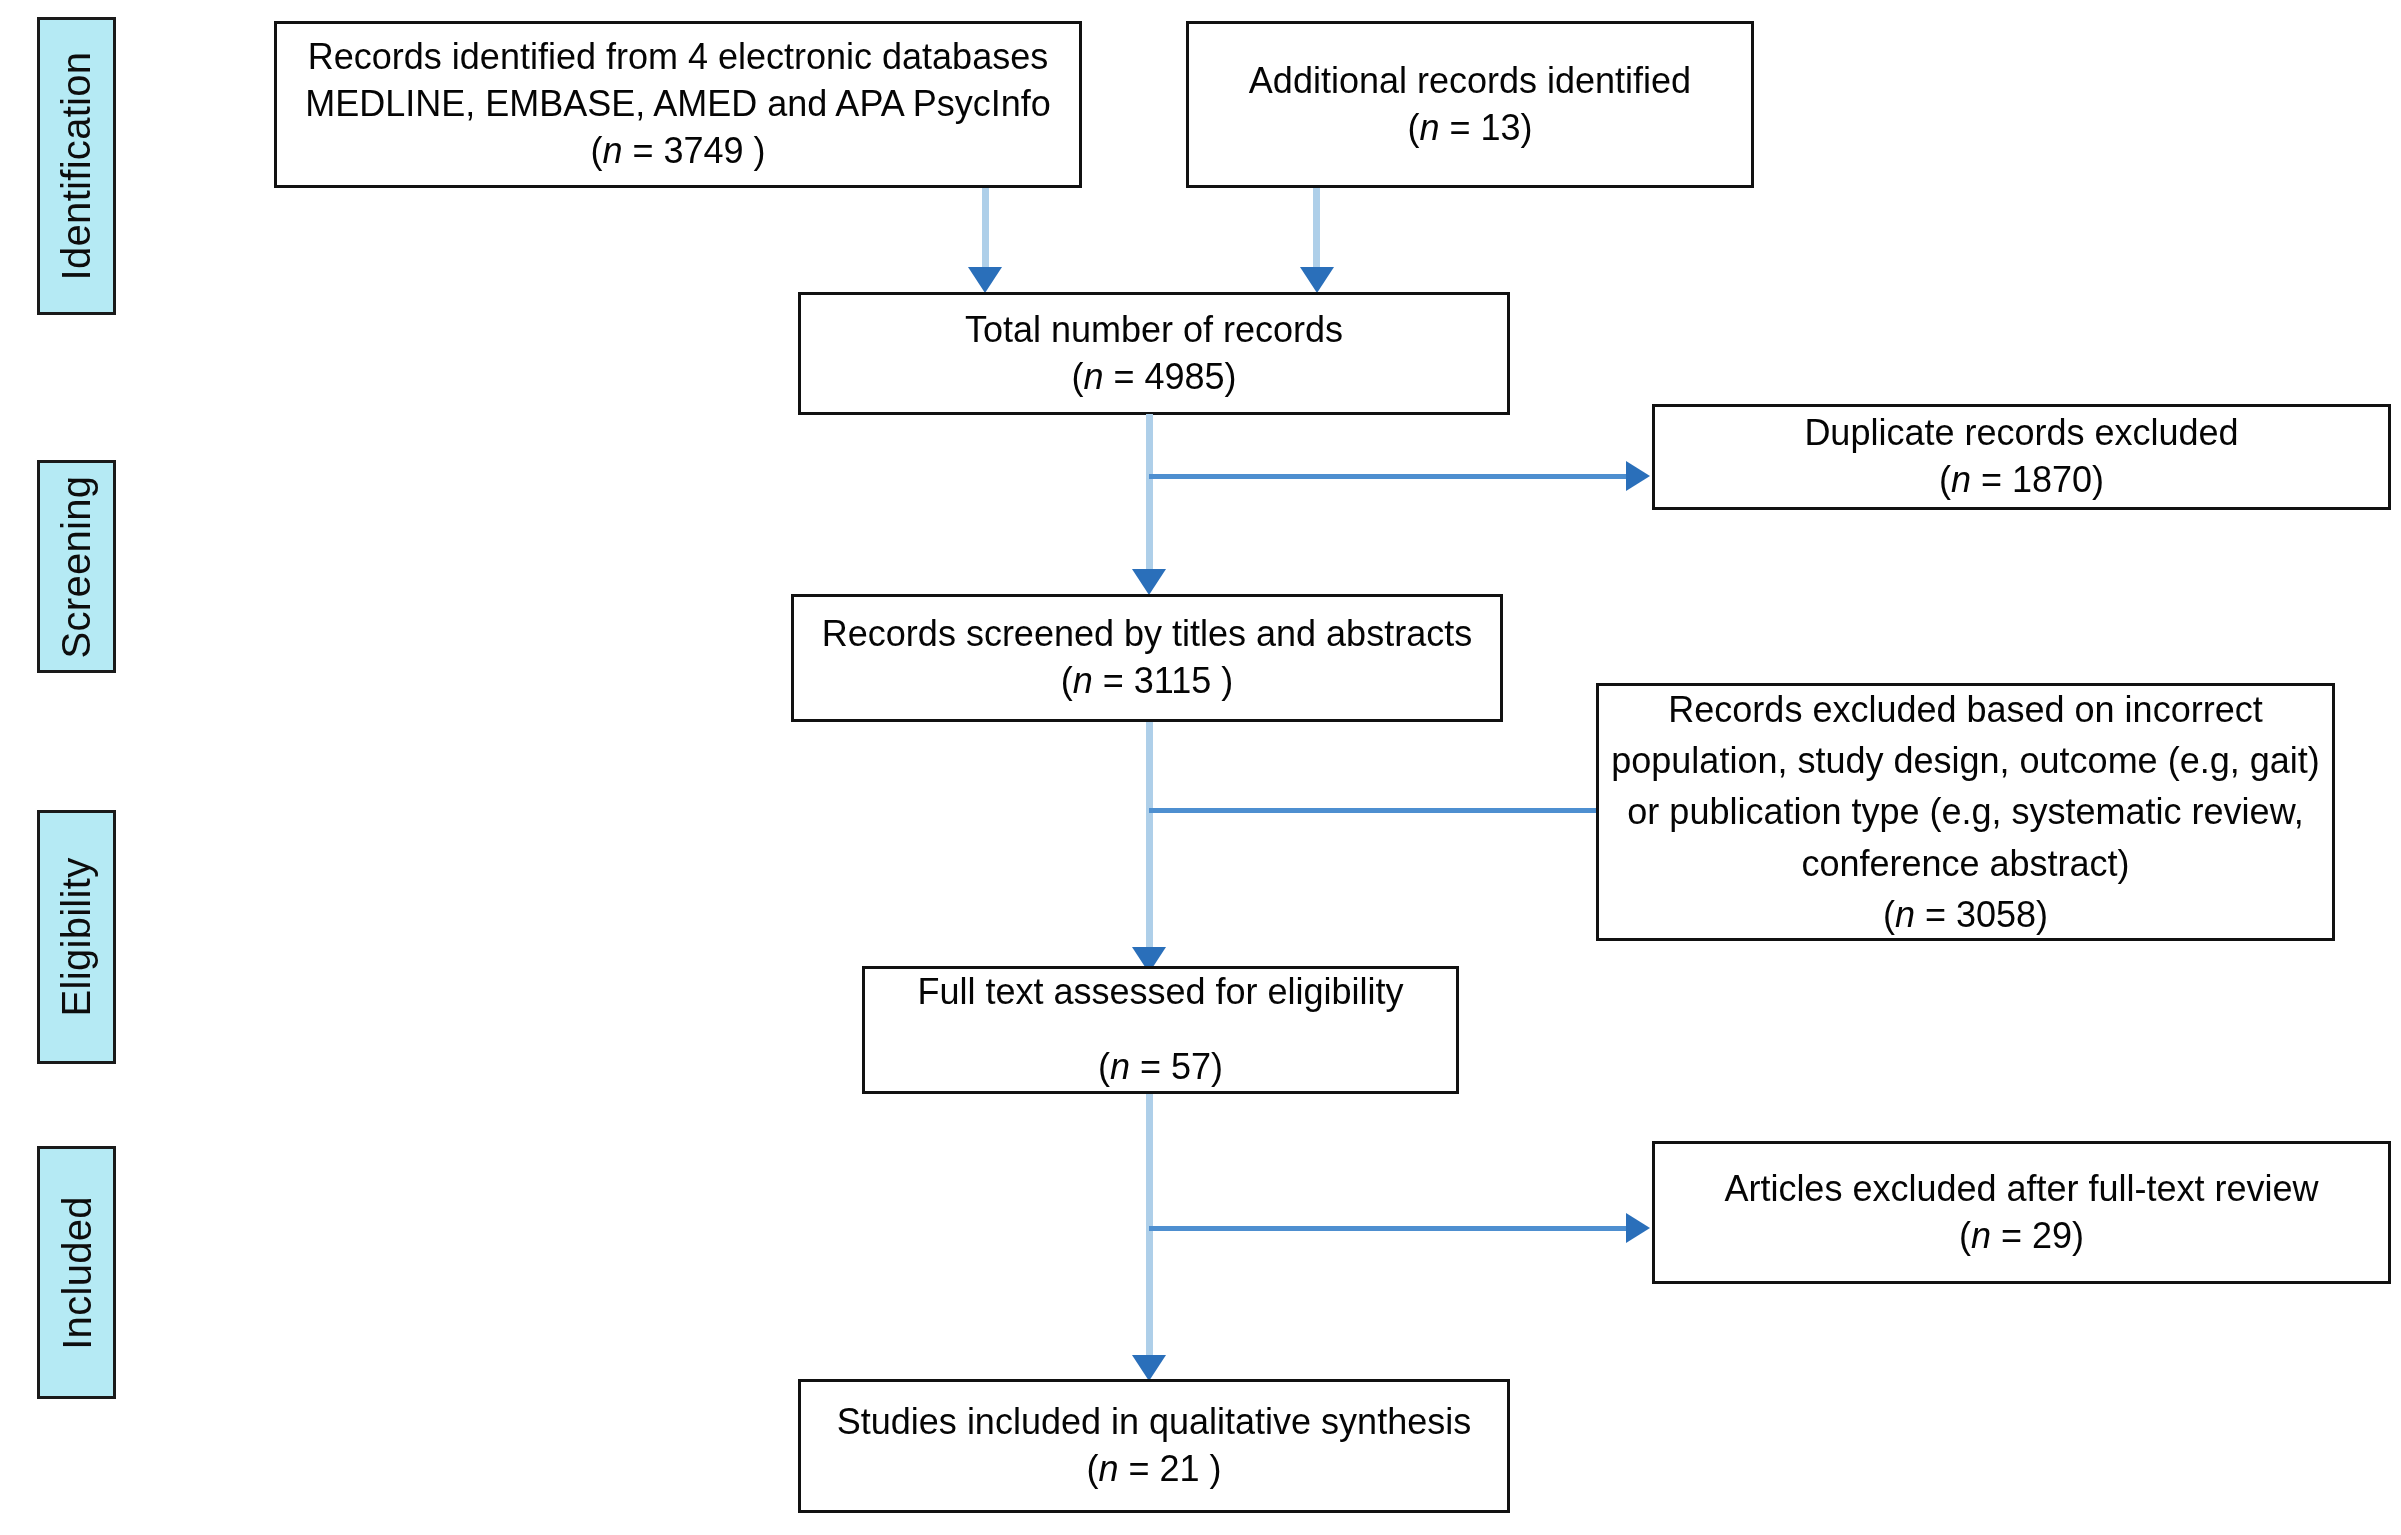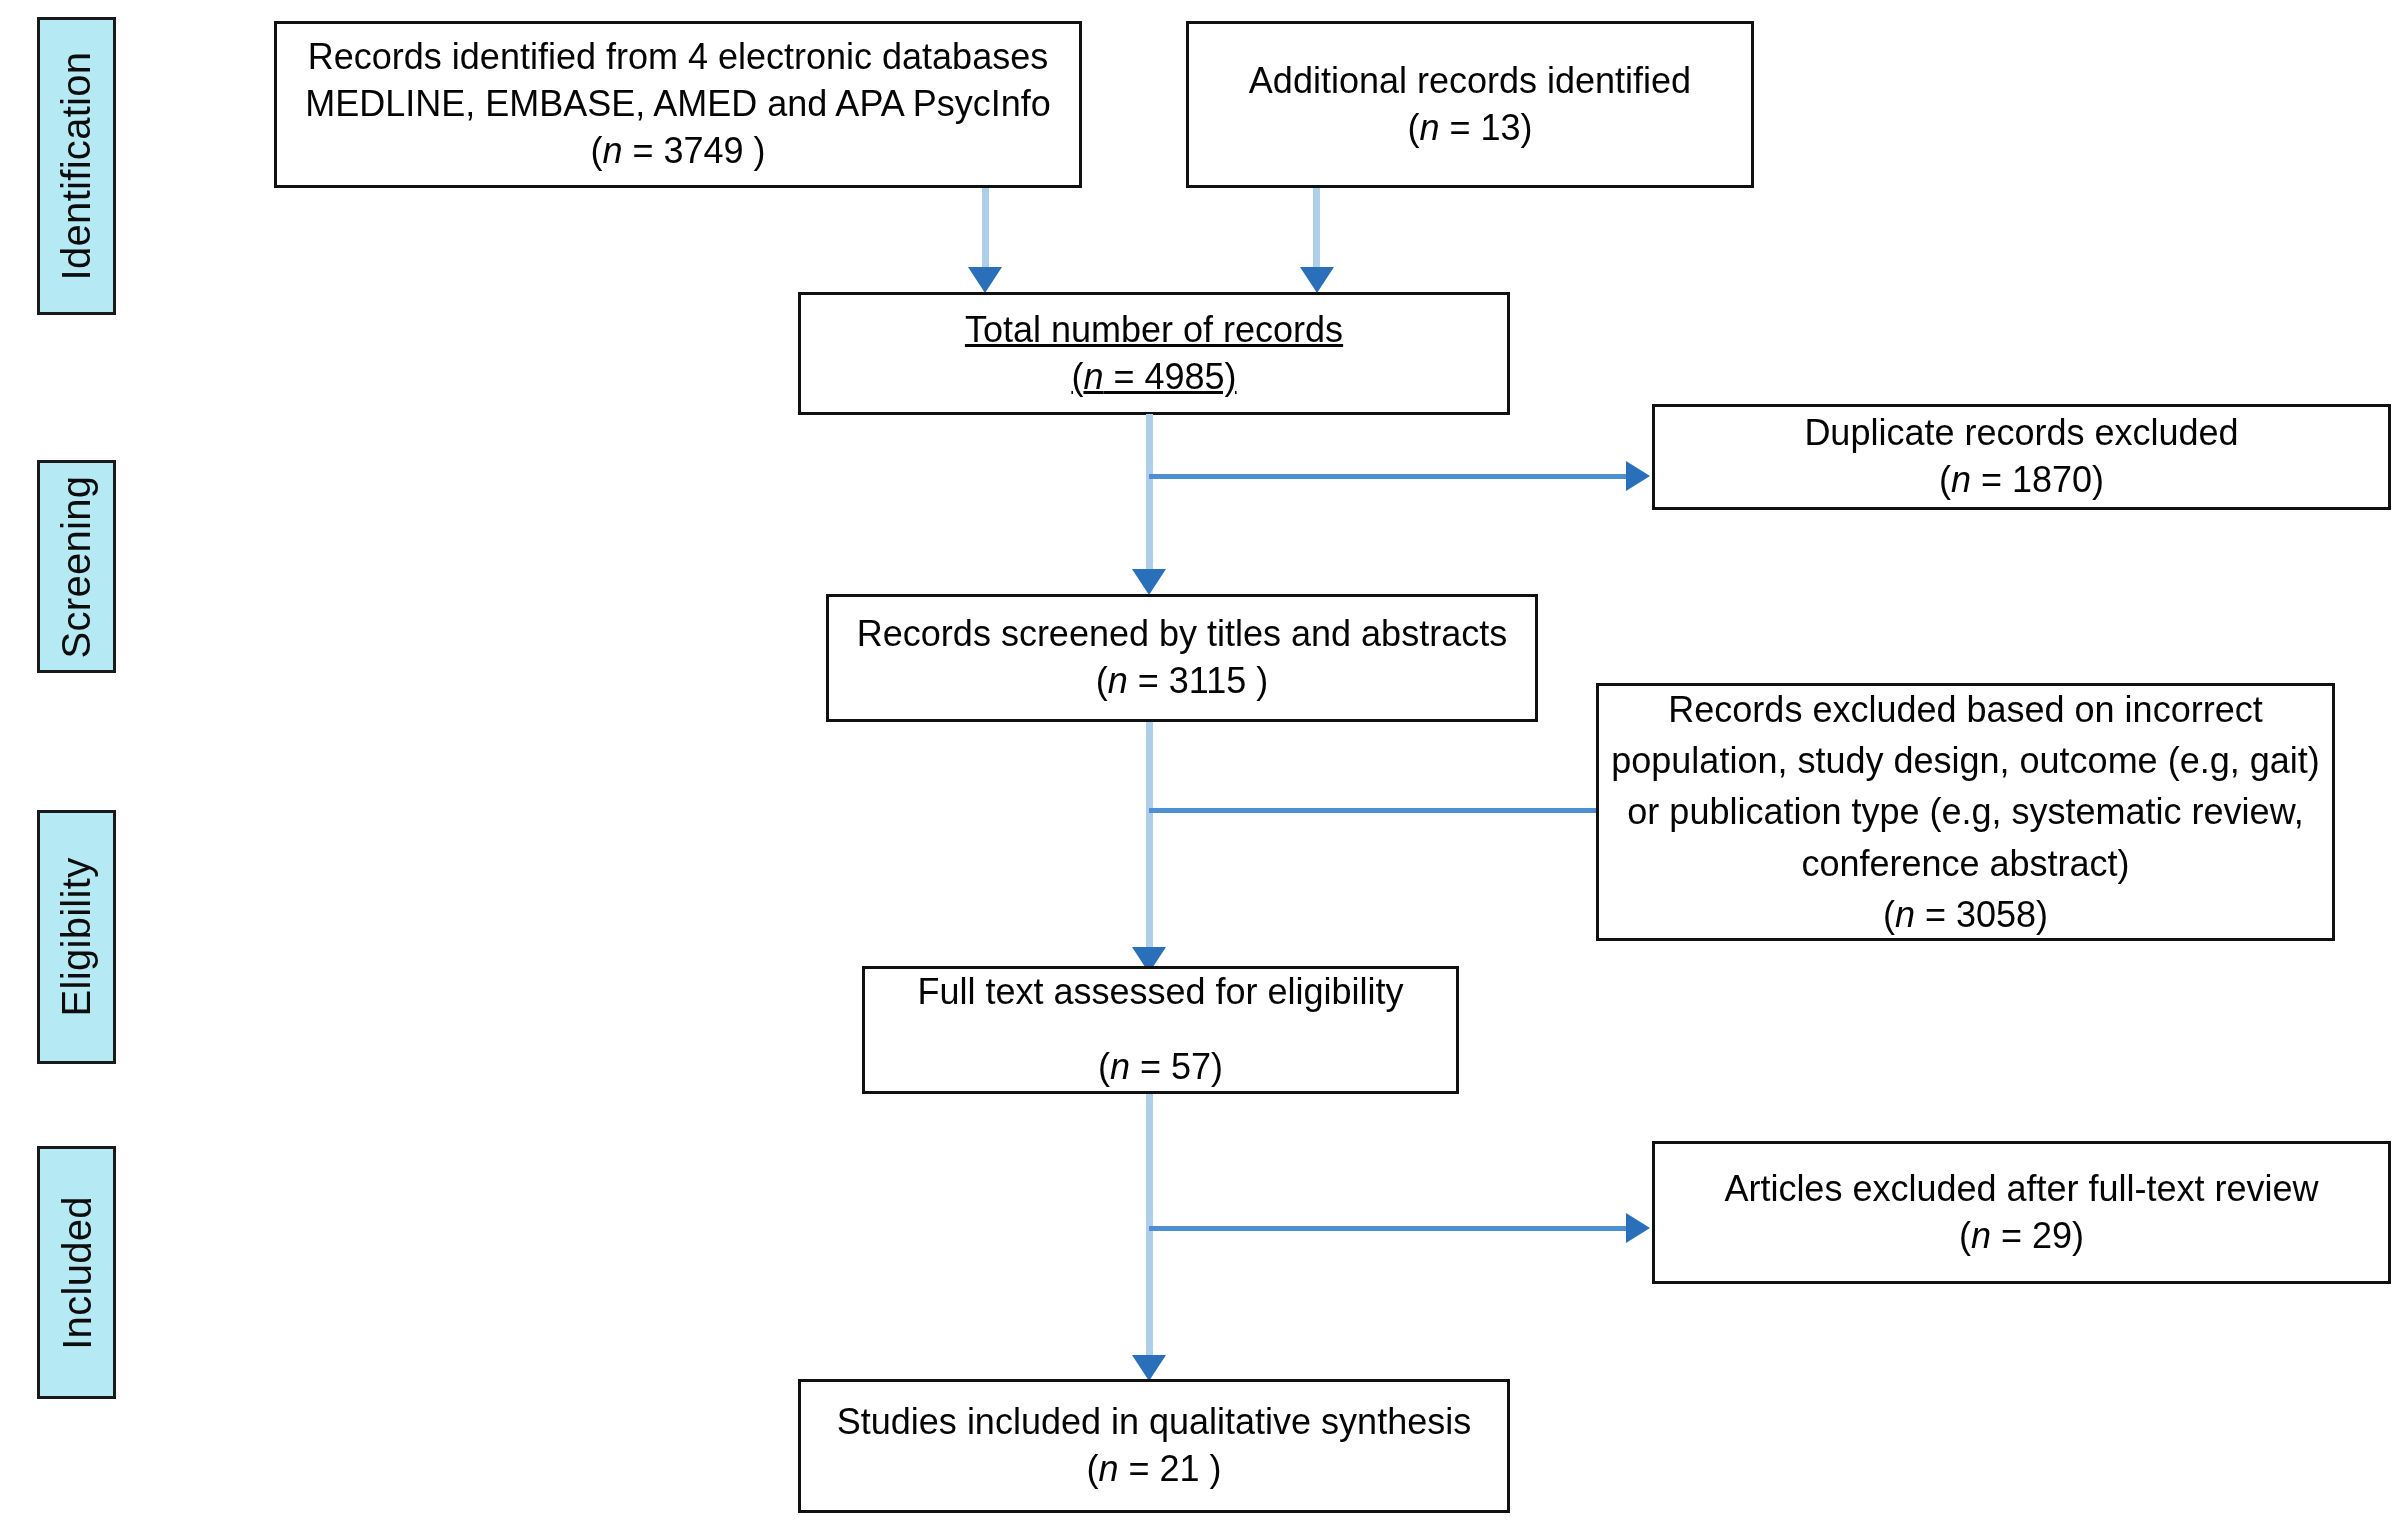--- a/index.html
+++ b/index.html
@@ -129,37 +129,37 @@
     <span class="line">Additional records identified</span>
     <span class="count"><span>(</span><i>n</i><span> = 13)</span></span>
   </div>
 
   <div class="vline" style="left:982px; top:188px; width:6.5px; height:85px;"></div>
   <div class="arrow-down" style="left:968px; top:267px;"></div>
 
   <div class="vline" style="left:1313px; top:188px; width:6.5px; height:85px;"></div>
   <div class="arrow-down" style="left:1300px; top:267px;"></div>
 
-  <div class="node-box" style="left:798px; top:292px; width:712px; height:123px;text-decoration:underline;">
+  <div class="node-box" style="left:798px; top:292px; width:712px; height:123px;">
     <span class="line">Total number of records</span>
     <span class="count"><span>(</span><i>n</i><span> = 4985)</span></span>
   </div>
 
   <div class="vline" style="left:1146px; top:414px; width:6.5px; height:169px;"></div>
   <div class="arrow-down" style="left:1132px; top:569px;"></div>
 
   <div class="hline" style="left:1149px; top:474px; width:481px; height:5.2px;"></div>
   <div class="arrow-right" style="left:1626px; top:461px;"></div>
 
   <div class="node-box" style="left:1652px; top:404px; width:739px; height:106px;">
     <span class="line">Duplicate records excluded</span>
     <span class="count"><span>(</span><i>n</i><span> = 1870)</span></span>
   </div>
 
-  <div class="node-box" style="left:826px; top:594px; width:712px; height:128px;">
+  <div class="node-box" style="left:791px; top:594px; width:712px; height:128px;">
     <span class="line">Records screened by titles and abstracts</span>
     <span class="count"><span>(</span><i>n</i><span> = 3115 )</span></span>
   </div>
 
   <div class="vline" style="left:1146px; top:722px; width:6.5px; height:239px;"></div>
   <div class="arrow-down" style="left:1132px; top:947px;"></div>
 
   <div class="hline" style="left:1149px; top:808px; width:481px; height:5.2px;"></div>
   <div class="arrow-right" style="left:1626px; top:795px;"></div>
 

